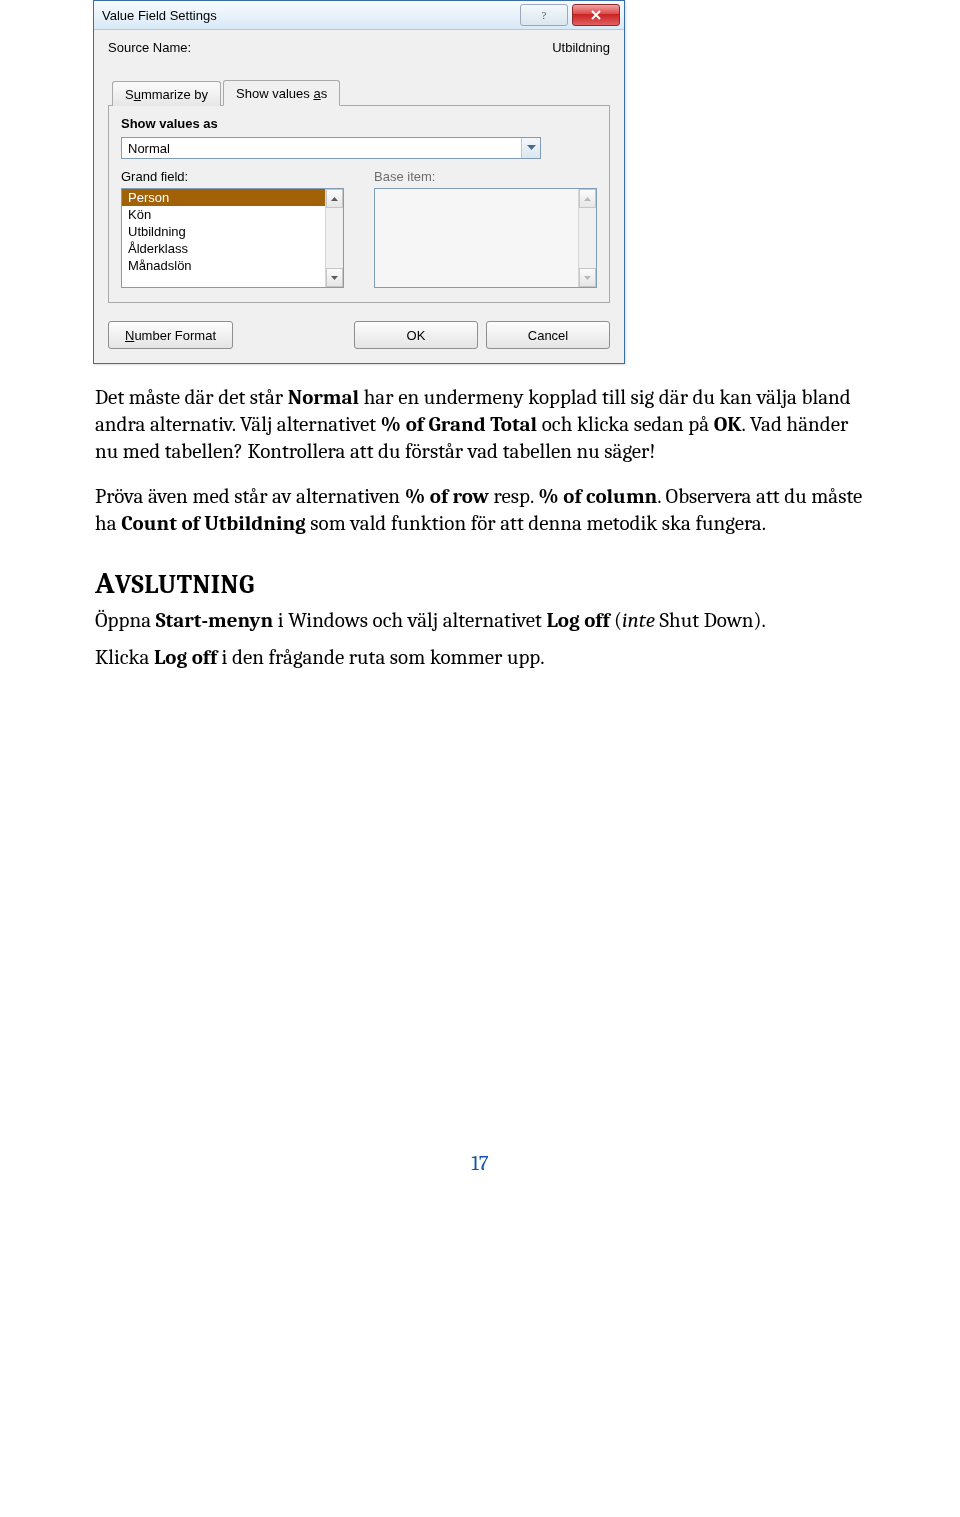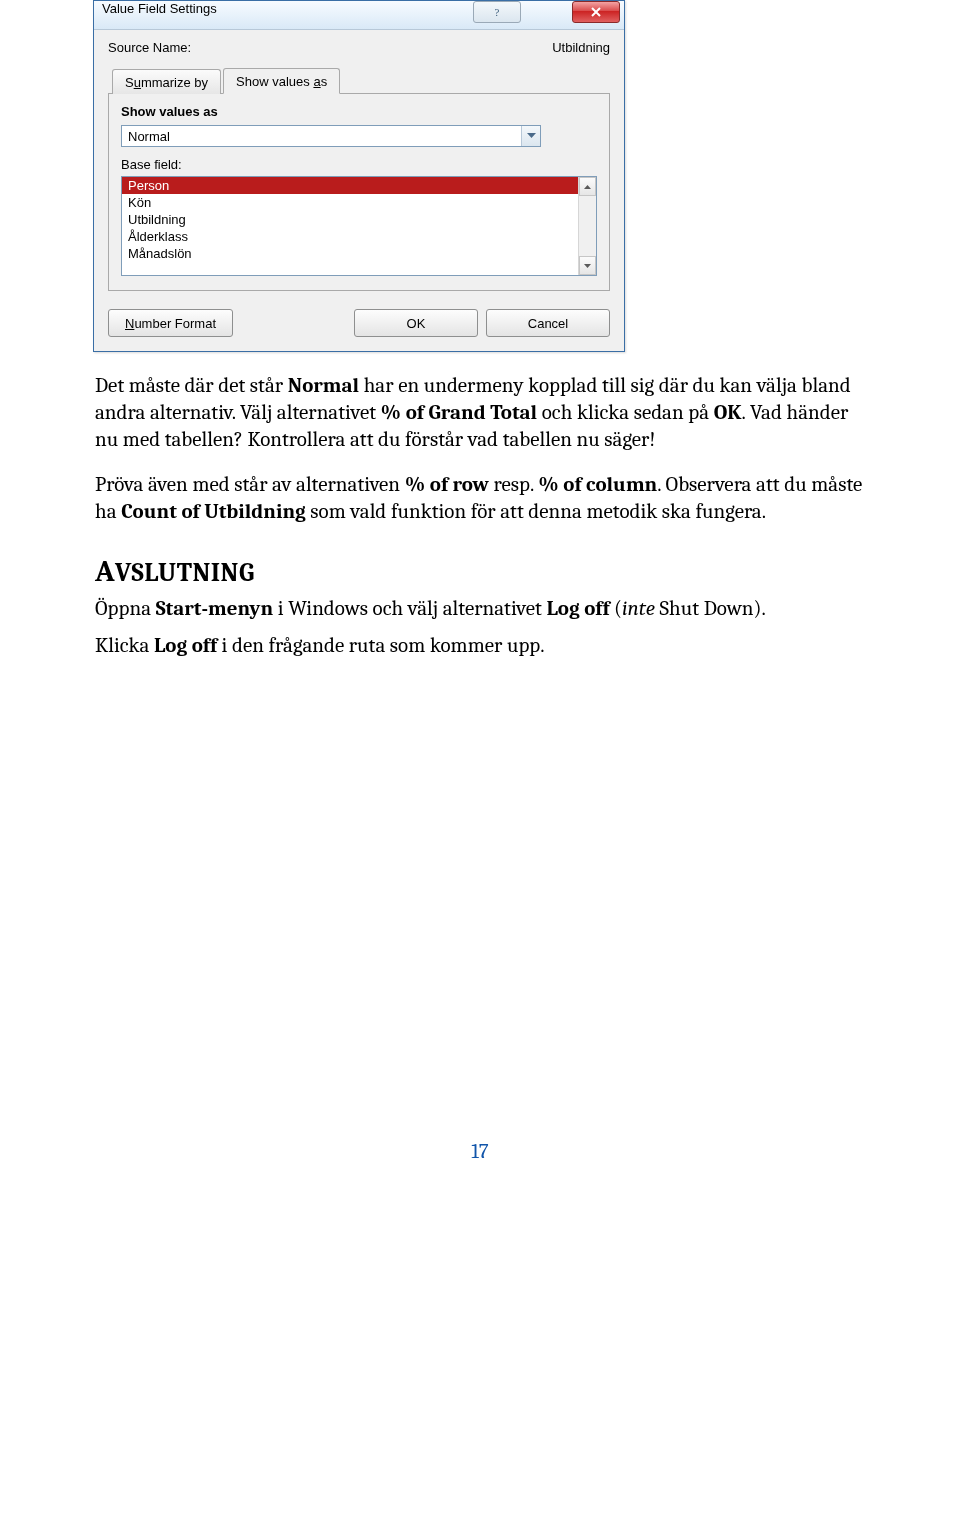--- a/index.html
+++ b/index.html
@@ -23,26 +23,25 @@
     width: 530px;
     border: 1px solid #3a6ea5;
     background: #f0f0f0;
     font-family: "Segoe UI", Tahoma, sans-serif;
     font-size: 13px;
     color: #000;
     box-shadow: 1px 1px 2px rgba(0,0,0,0.15);
   }
   .titlebar {
     display:flex;
-    align-items:flex-start;
+    align-items:center;
     height:28px;
     background: linear-gradient(#f7fbff, #d9e9f7);
     border-bottom:1px solid #b7c8d8;
     padding-left:8px;
-    gap:47px;
   }
   .titlebar .title {
     flex:1;
     color:#000;
     font-size:13px;
   }
   .titlebar .tbtn {
     width:46px;
     height:20px;
     margin-right:4px;
@@ -78,21 +77,21 @@
     border:1px solid #abadb3;
     padding:2px 6px;
     font-family:"Segoe UI", Tahoma, sans-serif;
     font-size:13px;
     background:#fff;
     box-sizing:border-box;
   }
   .tabs {
     display:flex;
     align-items:flex-end;
-    margin-top:12px;
+    margin-top:24px;
     border-bottom:1px solid #a9a9a9;
     padding-left:4px;
   }
   .tab {
     padding:5px 12px 4px 12px;
     border:1px solid #a9a9a9;
     border-bottom:none;
     background: linear-gradient(#fbfbfb,#e6e6e6);
     margin-right:2px;
     border-radius:3px 3px 0 0;
@@ -142,21 +141,21 @@
     background:#fff;
     height:98px;
     position:relative;
     font-size:13px;
   }
   .listbox .item {
     padding:1px 6px;
     white-space:nowrap;
   }
   .listbox .item.sel {
-    background:#b91c1c;
+    background:#a16207;
     color:#fff;
   }
   .listbox .track {
     position:absolute; right:0; top:0; bottom:0; width:17px;
     background:#f0f0f0;
     border-left:1px solid #d6d6d6;
     display:flex; flex-direction:column; justify-content:space-between;
   }
   .listbox .track .arrow {
     height:17px;display:flex;align-items:center;justify-content:center;
@@ -250,41 +249,58 @@
             <span class="ctxt">Normal</span>
             <div class="cbtn">
               <svg width="9" height="6" viewBox="0 0 9 6">
                   <path d="M0 0 L4.5 5 L9 0 Z" fill="#4a6a8a"></path>
                 </svg>
             </div>
           </div>
 
           <div class="two-col">
             <div class="col">
-              <span class="lbl" style="color:#000">Base field:</span>
+              <span class="lbl" style="color:#000">Grand field:</span>
               <div class="listbox">
                 <div class="item sel">Person</div>
                 <div class="item">Kön</div>
                 <div class="item">Utbildning</div>
                 <div class="item">Ålderklass</div>
                 <div class="item">Månadslön</div>
                 <div class="track">
                   <div class="arrow">
                       <svg width="7" height="4" viewBox="0 0 7 4">
                         <path d="M0 4 L3.5 0 L7 4 Z" fill="#5a5a5a"></path>
                       </svg>
                     </div>
                   <div class="arrow">
                       <svg width="7" height="4" viewBox="0 0 7 4">
                         <path d="M0 0 L3.5 4 L7 0 Z" fill="#5a5a5a"></path>
                       </svg>
                     </div>
                 </div>
               </div>
             </div>
+            <div class="col">
+              <span class="lbl">Base item:</span>
+              <div class="listbox disabled">
+                <div class="track">
+                  <div class="arrow">
+                      <svg width="7" height="4" viewBox="0 0 7 4">
+                        <path d="M0 4 L3.5 0 L7 4 Z" fill="#b9b9b9"></path>
+                      </svg>
+                    </div>
+                  <div class="arrow">
+                      <svg width="7" height="4" viewBox="0 0 7 4">
+                        <path d="M0 0 L3.5 4 L7 0 Z" fill="#b9b9b9"></path>
+                      </svg>
+                    </div>
+                </div>
+              </div>
+            </div>
           </div>
         </div>
 
         <div class="dlg-buttons">
           <div class="btn nf">
             <span class="ul">N</span>
               <span>umber Format</span>
           </div>
           <div class="spacer"></div>
           <div class="btn" style="width:90px;margin-right:8px">OK</div>

